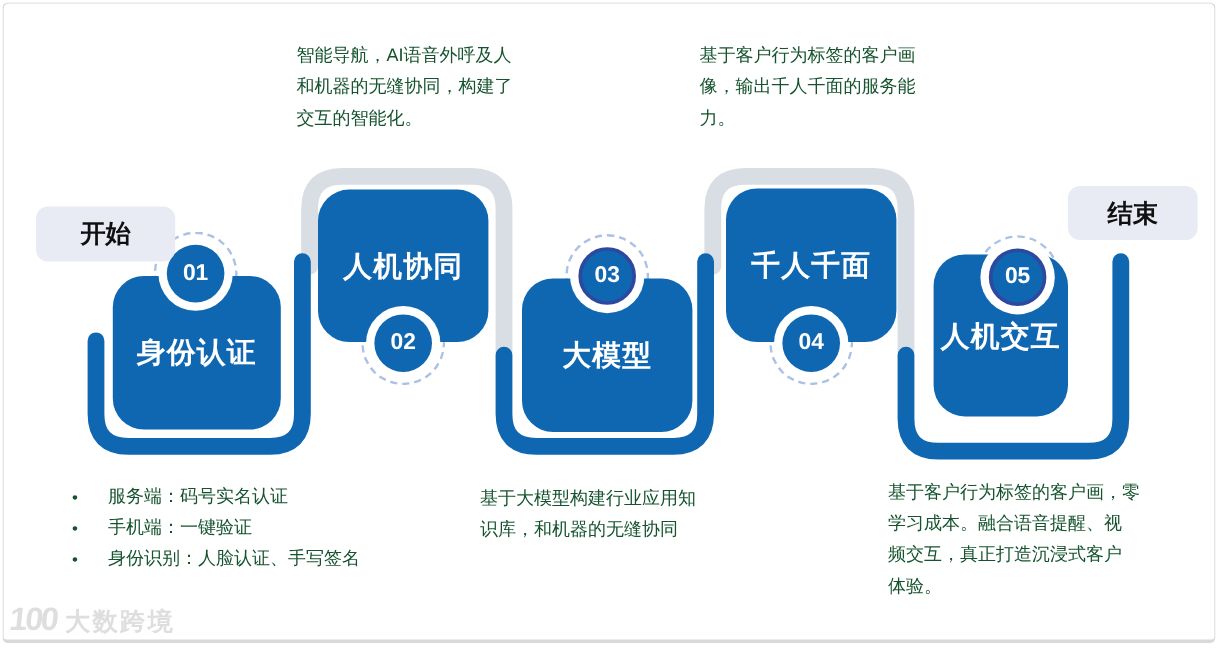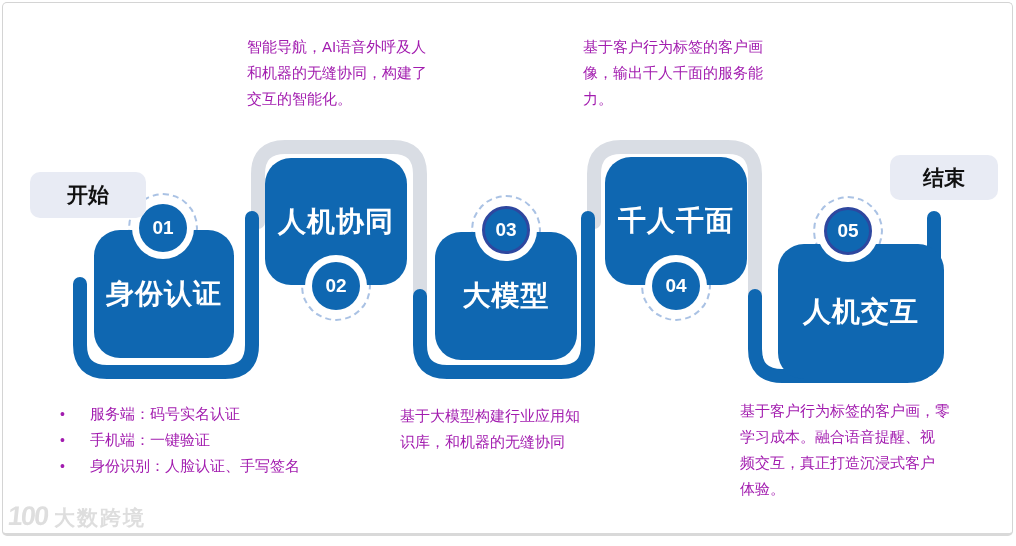--- a/index.html
+++ b/index.html
@@ -14,26 +14,26 @@
   }
   svg.ribbon{position:absolute;left:0;top:0;z-index:1;}
   svg.ribbon path{fill:none;stroke-width:14;stroke-linecap:round;stroke-linejoin:round;}
   svg.ribbon path.gray{stroke:#d9dde4;}
   svg.ribbon path.blue{stroke:#0f67b1;}
 
   .node{
     position:absolute;background:#0f67b1;border-radius:26px;z-index:2;
     display:flex;align-items:center;justify-content:center;
   }
-  .node .title{color:#ffffff;font-weight:700;font-size:28px;letter-spacing:1px;}
+  .node .title{color:#ffffff;font-weight:700;font-size:24px;letter-spacing:1px;}
   .n1{left:94px;top:230px;width:140px;height:128px;}
   .n2{left:265px;top:158px;width:142px;height:127px;}
   .n3{left:435px;top:232px;width:142px;height:128px;}
   .n4{left:605px;top:157px;width:142px;height:128px;}
-  .n5{left:778px;top:244px;width:166px;height:135px;}
+  .n5{left:778px;top:212px;width:112px;height:135px;}
 
   .bdash{
     position:absolute;width:70px;height:70px;box-sizing:border-box;
     border:2px dashed #aac2e4;border-radius:50%;z-index:1;
   }
   .bd1{left:128px;top:193px;} .bd2{left:301px;top:251px;} .bd3{left:471px;top:195px;}
   .bd4{left:641px;top:251px;} .bd5{left:813px;top:196px;}
 
   .bcore{
     position:absolute;width:48px;height:48px;box-sizing:border-box;border-radius:50%;
@@ -46,21 +46,21 @@
   .bc4{left:652px;top:262px;} .bc5{left:824px;top:207px;}
 
   .taglabel{
     position:absolute;background:#e8ebf4;border-radius:10px;z-index:4;
     display:flex;align-items:center;justify-content:center;
     font-weight:700;font-size:21px;color:#101010;
   }
   .start{left:30px;top:172px;width:116px;height:46px;}
   .end{left:890px;top:155px;width:108px;height:45px;}
 
-  .note{position:absolute;font-size:15px;color:#a21caf;line-height:26px;z-index:4;}
+  .note{position:absolute;font-size:15px;color:#14532d;line-height:26px;z-index:4;}
   .note-tl{left:247px;top:34px;}
   .note-tr{left:583px;top:34px;}
   .note-bm{left:400px;top:403px;}
   .note-br{left:740px;top:398px;}
   .bullets{left:60px;top:401px;}
   .bullet-row{display:flex;align-items:flex-start;}
   .bullet-row .dot{flex:0 0 30px;font-size:14px;}
 
   .watermark{
     position:absolute;left:8px;top:501px;z-index:5;color:#dedede;

